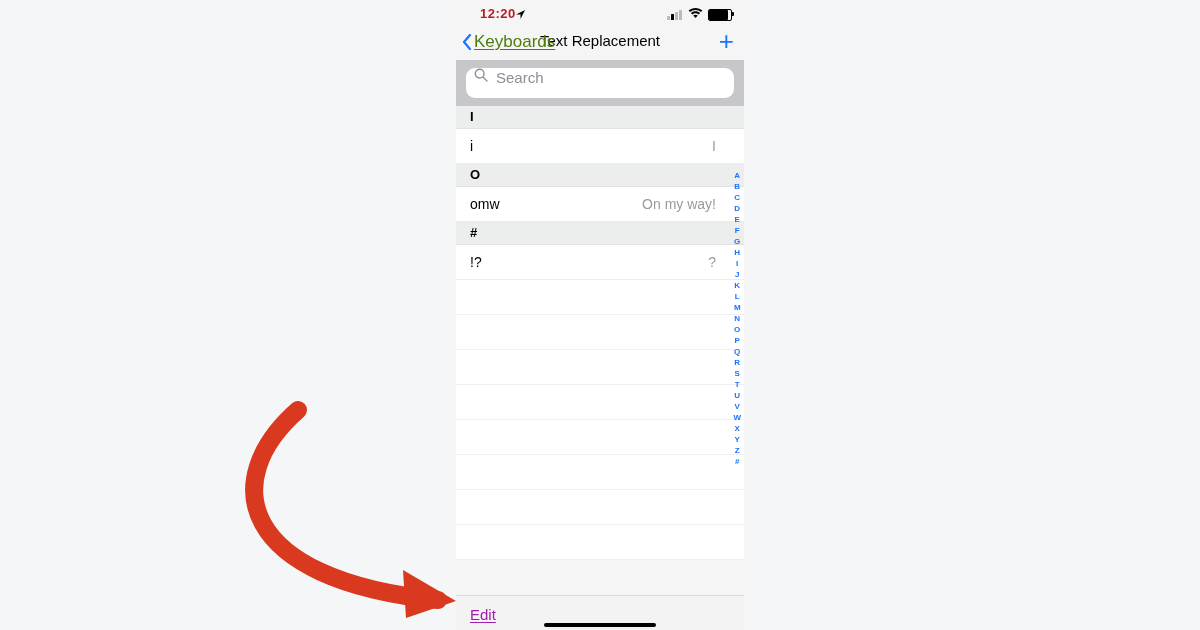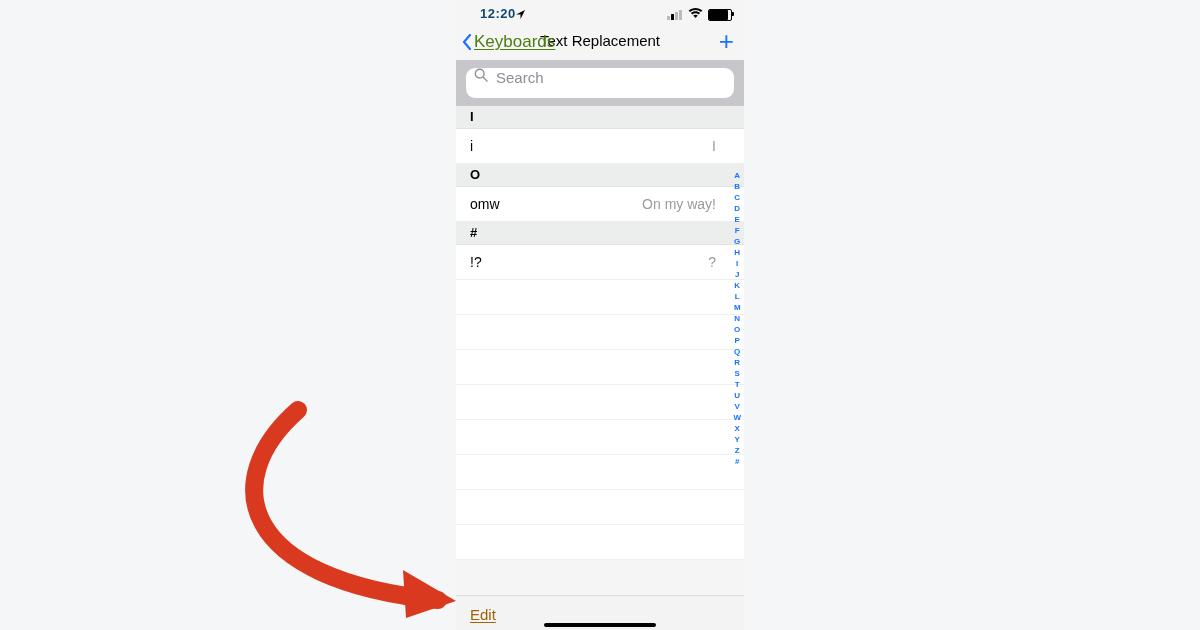--- a/index.html
+++ b/index.html
@@ -1,19 +1,19 @@
 <!DOCTYPE html>
 <html><head>
 <meta charset="utf-8">
 <style>
   html,body{margin:0;padding:0;width:1200px;height:630px;background:#f5f6f7;font-family:-apple-system,Helvetica,Arial,sans-serif;overflow:hidden}
   .stage{position:relative;width:1200px;height:630px}
   .phone{position:absolute;left:456px;top:0;width:288px;height:630px;background:#f5f5f5;border-radius:2px}
   
-  .status{position:relative;height:28px;font-size:13px;color:#0c4a6e}
+  .status{position:relative;height:28px;font-size:13px;color:#b91c1c}
   .status .time{position:absolute;left:24px;top:6px;font-weight:600;letter-spacing:.5px}
   .status .loc{position:absolute;left:60px;top:7px}
   .status .right{position:absolute;right:12px;top:7px;display:flex;gap:5px;align-items:center}
   .sig{width:16px;height:10px;display:flex;align-items:flex-end;gap:1px}
   .sig span{display:block;width:3px;background:#000;border-radius:.5px}
   .sig span:nth-child(1){height:4px;background:#bbb}
   .sig span:nth-child(2){height:6px}
   .sig span:nth-child(3){height:8px;background:#bbb}
   .sig span:nth-child(4){height:10px;background:#bbb}
   .batt{width:22px;height:10px;border:1px solid #000;border-radius:2px;position:relative}
@@ -34,21 +34,21 @@
   
   .sec-head{background:#eceded;height:22px;line-height:22px;padding:0 14px;font-size:13px;font-weight:600;color:#000;border-bottom:1px solid #e2e2e4}
   .row{background:#fff;height:34px;display:flex;align-items:center;padding:0 14px;border-bottom:1px solid #eceded;font-size:14px}
   .row .k{flex:0 0 auto;color:#000}
   .row .v{flex:1;text-align:right;color:#9a9a9f;padding-right:14px}
   .blank{background:#fff;height:34px;border-bottom:1px solid #f0f0f2}
   
   .index{position:absolute;right:3px;top:170px;display:flex;flex-direction:column;align-items:center;color:#1a73ff;font-size:8px;line-height:11px;font-weight:600}
   
   .toolbar{position:absolute;bottom:0;left:0;right:0;height:34px;background:#f3f3f4;border-top:1px solid #dcdcde}
-  .edit{position:absolute;left:14px;bottom:7px;color:#a16207;font-size:15px;text-decoration:underline;text-underline-offset:2px}
+  .edit{position:absolute;left:14px;bottom:7px;color:#a21caf;font-size:15px;text-decoration:underline;text-underline-offset:2px}
   .homebar{position:absolute;left:50%;bottom:3px;transform:translateX(-50%);width:112px;height:4px;background:#000;border-radius:3px}
   
   .arrow{position:absolute;left:228px;top:400px;width:250px;height:220px;pointer-events:none}
 </style>
 </head>
 <body>
 
 <div class="stage">
   <div class="phone">
 

